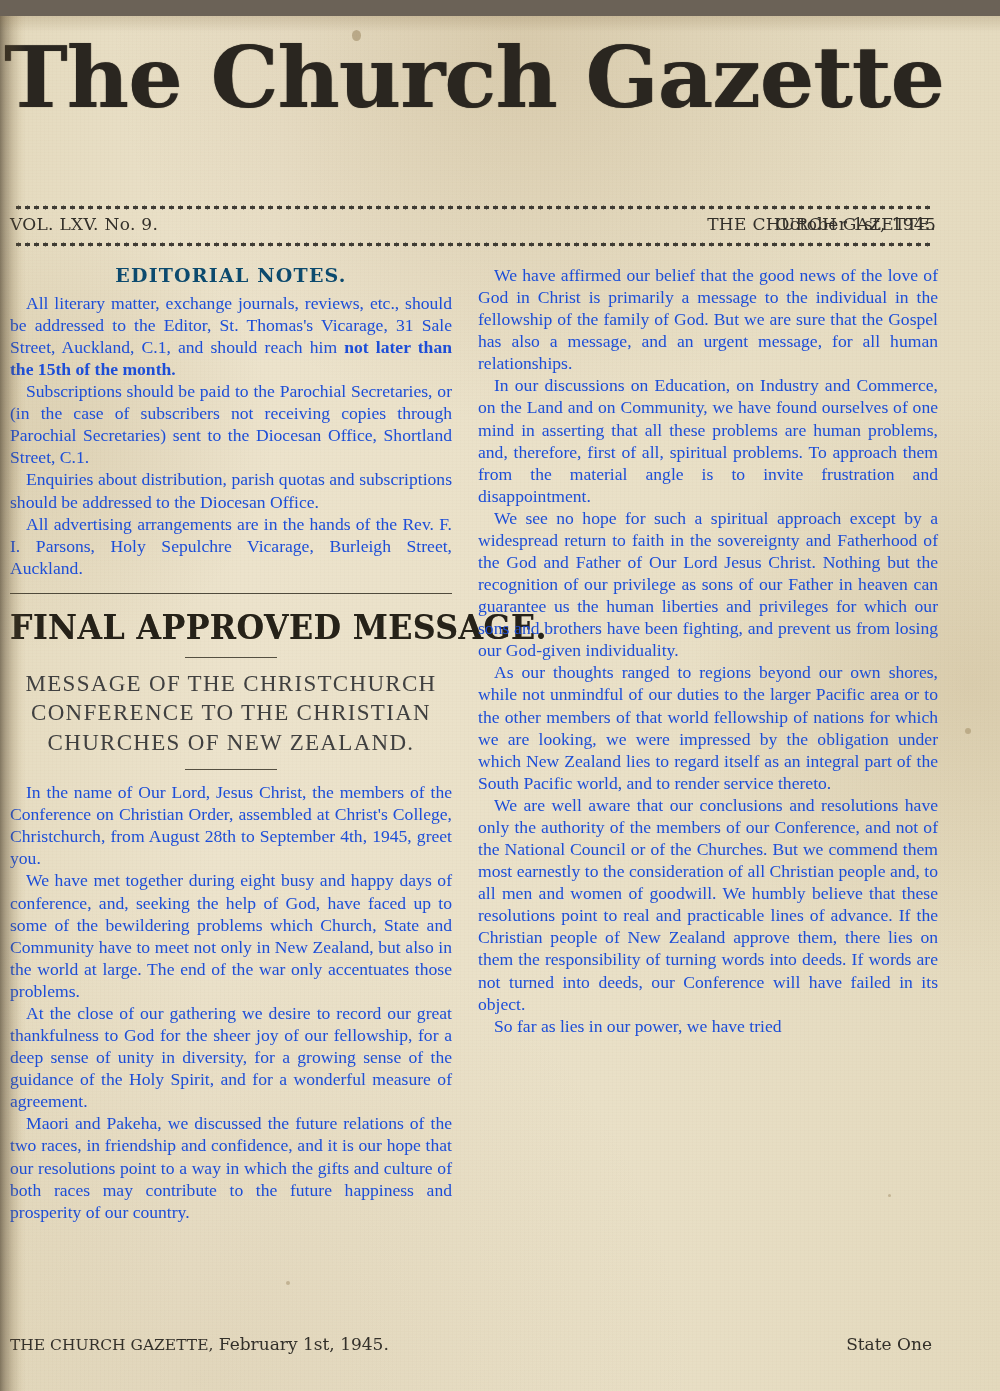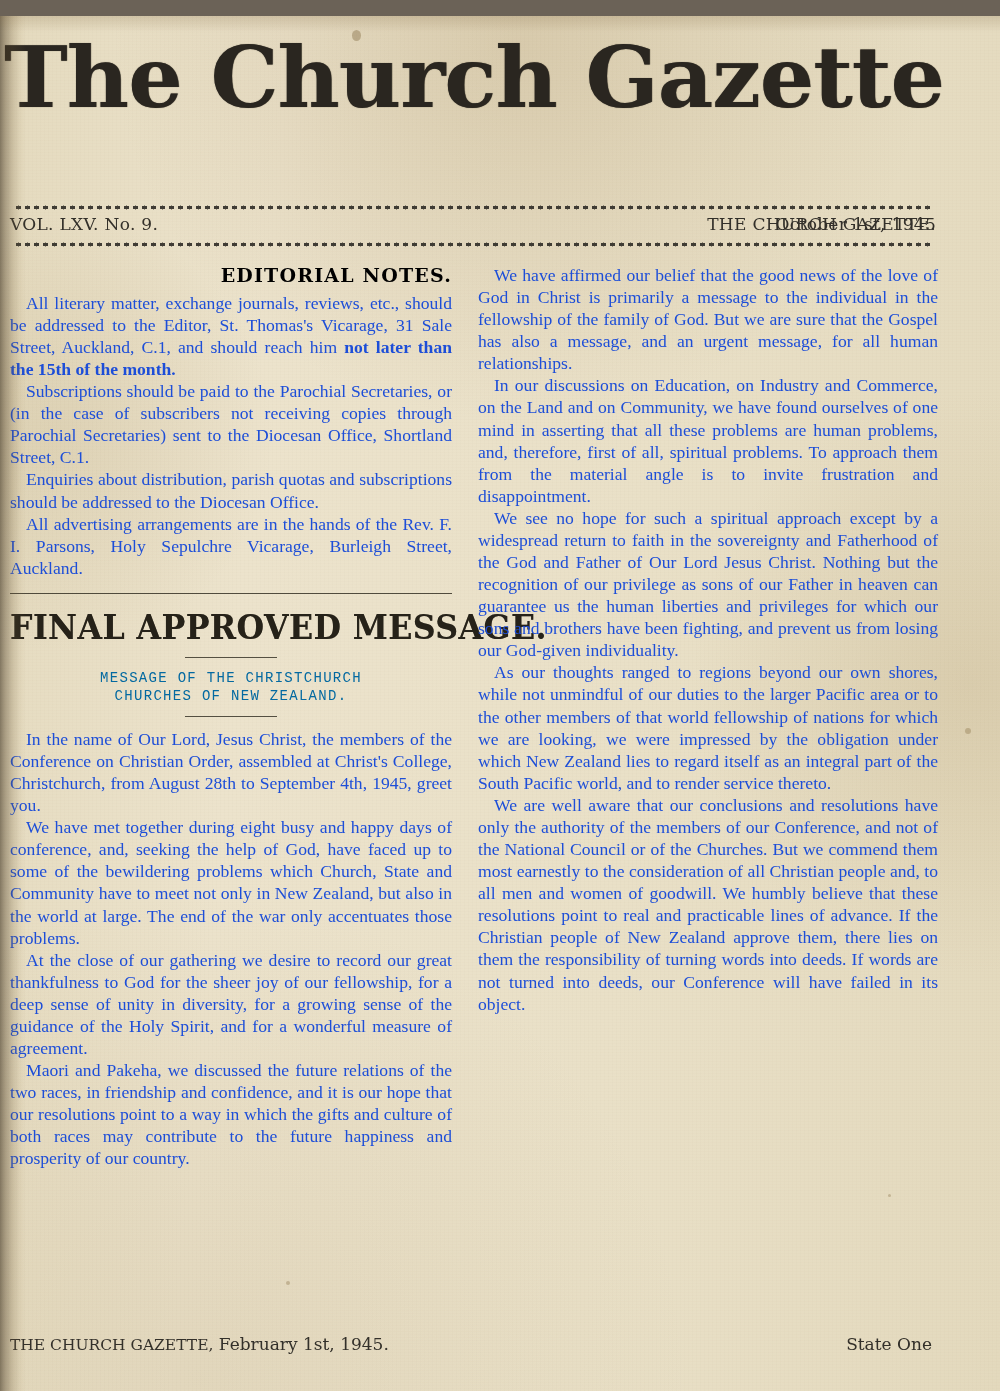--- a/index.html
+++ b/index.html
@@ -123,23 +123,23 @@
     line-height: 1.255;
   }
   .col-left  { left: 0px;   width: 442px; }
   .col-right { left: 468px; width: 460px; }
 
   .sec-head {
     font-family: "DejaVu Serif", "Liberation Serif", serif;
     font-weight: 700;
     font-size: 19px;
     letter-spacing: 1.2px;
-    text-align: right;
+    text-align: center;
     margin: 0 0 4px 0;
-    color: #000000;
+    color: #0c4a6e;
   }
   p.body {
     margin: 0;
     text-align: justify;
     text-justify: inter-word;
     text-indent: 16px;
     hyphens: none;
     color: #1d4ed8;
   }
   .notes p.body { line-height: 1.255; }
@@ -168,28 +168,28 @@
     letter-spacing: .4px;
     line-height: 1.05;
     margin: 17px 0 0 0;
     color: #262219;
     transform: scaleX(.96);
     transform-origin: left center;
     white-space: nowrap;
     text-shadow: 0 0 .6px rgba(40,34,22,.5);
   }
   .subhead {
-    font-family: Liberation Mono, monospace;
+    font-family: Liberation Serif, serif;
     font-weight: 400;
-    font-size: 14px;
+    font-size: 23px;
     letter-spacing: 1.3px;
     line-height: 1.30;
     text-align: center;
     margin: 0;
-    color: #0369a1;
+    color: #404040;
   }
   .subhead div { white-space: nowrap; }
 
   
   .footer {
     position: absolute;
     left: 10px; top: 1318px; width: 926px;
     height: 26px;
     font-family: "DejaVu Serif", "Liberation Serif", serif;
     font-size: 17px;
@@ -246,37 +246,39 @@
         </div>
 
         <hr class="hr-thin">
 
         <div class="headline">FINAL APPROVED MESSAGE.</div>
 
         <hr class="hr-short">
 
         <div class="subhead">
           <div>MESSAGE OF THE CHRISTCHURCH</div>
+          <div>CONFERENCE TO THE CHRISTIAN</div>
           <div>CHURCHES OF NEW ZEALAND.</div>
         </div>
 
         <hr class="hr-short">
 
         <p class="body">In the name of Our Lord, Jesus Christ, the members of the Conference on Christian Order, assembled at Christ's College, Christchurch, from August 28th to September 4th, 1945, greet you.</p>
         <p class="body">We have met together during eight busy and happy days of conference, and, seeking the help of God, have faced up to some of the bewildering problems which Church, State and Community have to meet not only in New Zealand, but also in the world at large. The end of the war only accentuates those problems.</p>
         <p class="body">At the close of our gathering we desire to record our great thankfulness to God for the sheer joy of our fellowship, for a deep sense of unity in diversity, for a growing sense of the guidance of the Holy Spirit, and for a wonderful measure of agreement.</p>
         <p class="body">Maori and Pakeha, we discussed the future relations of the two races, in friendship and confidence, and it is our hope that our resolutions point to a way in which the gifts and culture of both races may contribute to the future happiness and prosperity of our country.</p>
       </div>
 
       <div class="col col-right">
         <p class="body">We have affirmed our belief that the good news of the love of God in Christ is primarily a message to the individual in the fellowship of the family of God. But we are sure that the Gospel has also a message, and an urgent message, for all human relationships.</p>
         <p class="body">In our discussions on Education, on Industry and Commerce, on the Land and on Community, we have found ourselves of one mind in asserting that all these problems are human problems, and, therefore, first of all, spiritual problems. To approach them from the material angle is to invite frustration and disappointment.</p>
         <p class="body">We see no hope for such a spiritual approach except by a widespread return to faith in the sovereignty and Fatherhood of the God and Father of Our Lord Jesus Christ. Nothing but the recognition of our privilege as sons of our Father in heaven can guarantee us the human liberties and privileges for which our sons and brothers have been fighting, and prevent us from losing our God-given individuality.</p>
         <p class="body">As our thoughts ranged to regions beyond our own shores, while not unmindful of our duties to the larger Pacific area or to the other members of that world fellowship of nations for which we are looking, we were impressed by the obligation under which New Zealand lies to regard itself as an integral part of the South Pacific world, and to render service thereto.</p>
         <p class="body">We are well aware that our conclusions and resolutions have only the authority of the members of our Conference, and not of the National Council or of the Churches. But we commend them most earnestly to the consideration of all Christian people and, to all men and women of goodwill. We humbly believe that these resolutions point to real and practicable lines of advance. If the Christian people of New Zealand approve them, there lies on them the responsibility of turning words into deeds. If words are not turned into deeds, our Conference will have failed in its object.</p>
+        <p class="body">So far as lies in our power, we have tried</p>
       </div>
     </div>
 
     <div class="footer">
       <div class="f-left"><span class="caps-sm">THE CHURCH GAZETTE,</span><span> February 1st, 1945.</span></div>
       <div class="f-right">State One</div>
     </div>
 
   </div>
 

